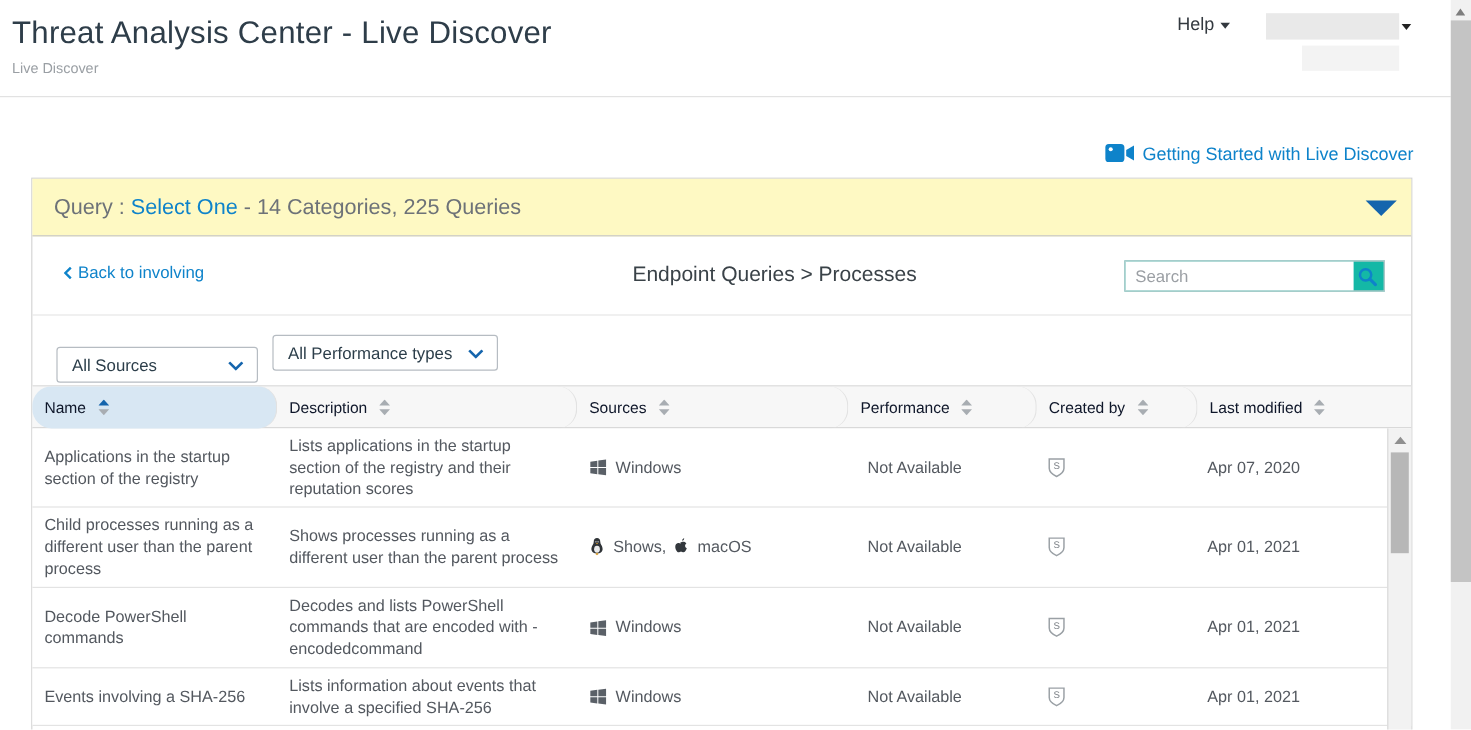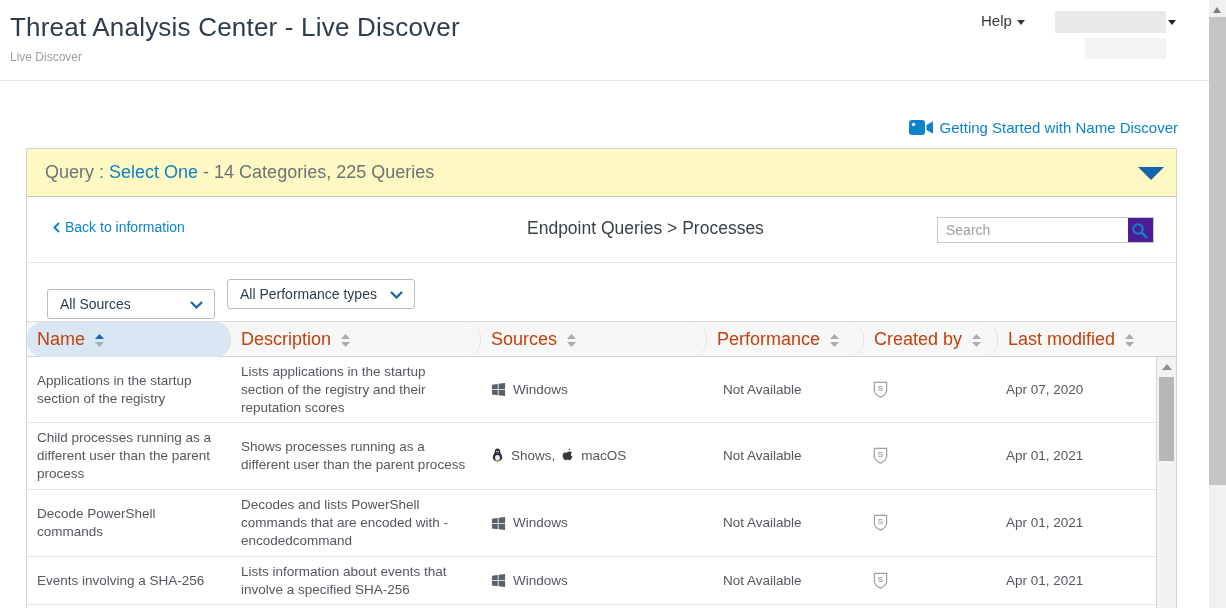--- a/index.html
+++ b/index.html
@@ -34,38 +34,38 @@
   .expand-triangle { position:absolute; right:12px; top:18px; width:0; height:0;
     border-left:13px solid transparent; border-right:13px solid transparent;
     border-top:13px solid #1565ad; cursor:pointer; }
 
   .toolbar { position:relative; height:66px; border-bottom:1px solid #e6e6e6; }
   .back-link { position:absolute; left:26px; top:22px; font-size:14px; color:#0e83ca;
     cursor:pointer; text-decoration:none; }
   .back-link svg { vertical-align:-1px; margin-right:5px; }
   .crumb { position:absolute; left:500px; top:21px; font-size:17.5px; color:#3a4248; }
   .searchbox { position:absolute; right:22px; top:20px; width:217px; height:26px;
-    border:1px solid #c6c9cc; background:#4c1d95; }
+    border:1px solid #c6c9cc; background:#14b8a6; }
   .searchbox input { position:absolute; left:0; top:0; width:190px; height:24px; border:none;
     outline:none; padding:0 0 0 8px; font-size:14px; color:#33393f;
     font-family:"Liberation Sans","DejaVu Sans",sans-serif; }
   .searchbox input::placeholder { color:#9b9fa4; opacity:1; }
   .searchbox .mag { position:absolute; right:5px; top:4px; cursor:pointer; }
 
   .filters { position:relative; height:58px; }
   .select { position:absolute; top:16px; height:30px; border:1px solid #b6bcc2; border-radius:3px;
     background:#fff; font-size:14px; color:#2c3e4a; line-height:28px; padding:0 12px; cursor:pointer; }
   .select svg { position:absolute; right:11px; top:11px; }
   .select.sources { left:20px; width:168px;margin-top:10px; }
   .select.perf { left:200px; width:188px; }
 
   
   .thead, .tr { display:grid; grid-template-columns:204px 250px 226px 157px 134px 160px; }
   .thead { height:36px; background:#f7f7f7; border-top:1px solid #dcdcdc; border-bottom:1px solid #d2d2d2; }
-  .th { position:relative; font-size:18px; color:#c2410c; line-height:35px; padding-left:10px;
+  .th { position:relative; font-size:13px; color:#0f172a; line-height:35px; padding-left:10px;
     border-right:1px solid #e2e2e2; white-space:nowrap; cursor:pointer;border-radius:16px; }
   .th:last-child { border-right:none; }
   .th.sorted { background:#d8e7f3; }
   .sort { display:inline-block; margin-left:10px; vertical-align:-2px; }
   .sort svg { display:block; }
   .tbody { background:#fff; }
   .tr { border-bottom:1px solid #e3e3e3; cursor:pointer; }
   .tr .td { display:flex; align-items:center; font-size:13.5px; color:#53585f; line-height:1.32;
     padding:6px 14px 6px 10px; }
   .td.sources svg { margin-right:7px; flex:none; }
@@ -99,35 +99,35 @@
   <div class="redact-1"></div>
   <div class="redact-caret"></div>
   <div class="redact-2"></div>
   <div class="top-divider"></div>
 
   <div class="getting-started">
     <svg width="25" height="17" viewBox="0 0 25 17">
       <rect x="0" y="1" width="16" height="15" rx="3" fill="#0e83ca"></rect>
       <circle cx="4.6" cy="5.4" r="1.7" fill="#ffffff"></circle>
       <path d="M17.5 6 24 2.2v12.6L17.5 11z" fill="#0e83ca"></path>
-    </svg><span>Getting Started with Name Discover</span>
+    </svg><span>Getting Started with Live Discover</span>
   </div>
 
   <div class="panel">
 
     <div class="query-bar">
       <span>Query : </span><a>Select One</a><span> - 14 Categories, 225 Queries</span>
       <div class="expand-triangle"></div>
     </div>
 
     <div class="toolbar">
       <a class="back-link">
         <svg width="7" height="11" viewBox="0 0 7 11">
           <path d="M6 1 1.5 5.5 6 10" fill="none" stroke="#0e83ca" stroke-width="2"></path>
-        </svg><span>Back to information</span>
+        </svg><span>Back to involving</span>
       </a>
       <div class="crumb">Endpoint Queries &gt; Processes</div>
       <div class="searchbox">
         <input type="text" placeholder="Search" style="">
         <span class="mag">
           <svg width="17" height="17" viewBox="0 0 17 17">
             <circle cx="7" cy="7" r="4.7" fill="none" stroke="#0e83ca" stroke-width="2.1"></circle>
             <line x1="10.6" y1="10.6" x2="15.2" y2="15.2" stroke="#0e83ca" stroke-width="2.6" stroke-linecap="round"></line>
           </svg>
         </span>

